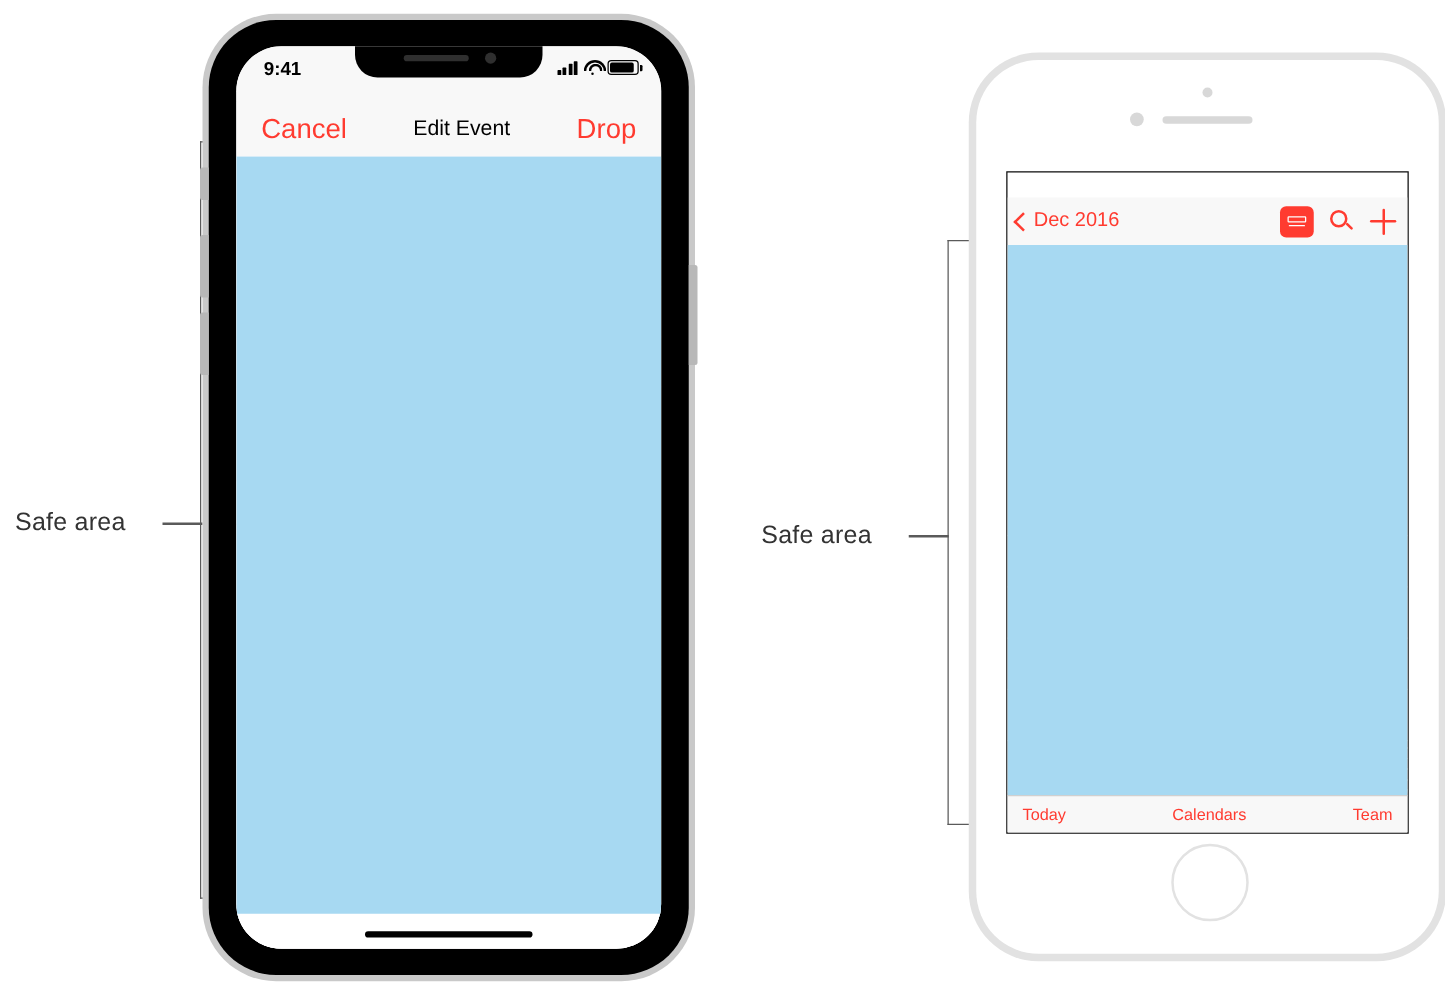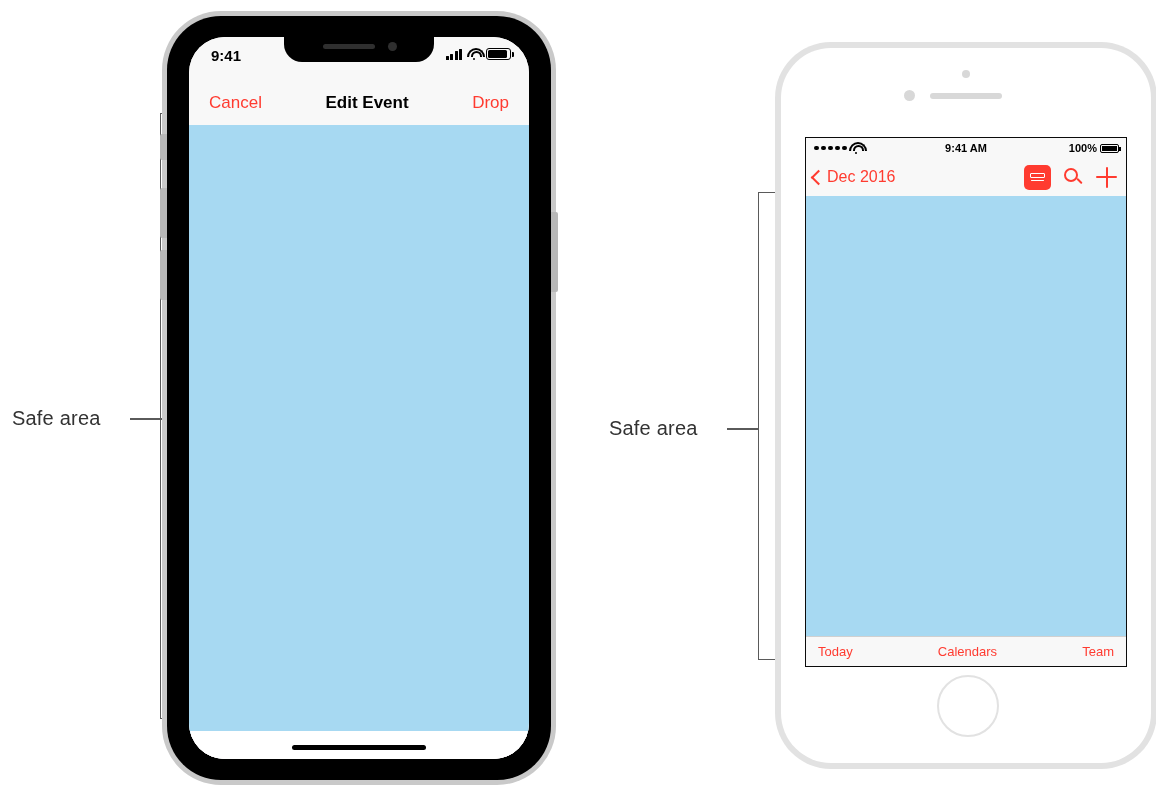--- a/index.html
+++ b/index.html
@@ -67,22 +67,22 @@
   .wifi-ic span:nth-child(3){width:2px;height:2px;margin-left:-1px;bottom:0;background:#000;border:none;border-radius:50%;}
   .batt{position:relative;width:25px;height:12px;border:1.4px solid #000;border-radius:3px;box-sizing:border-box;}
   .batt::after{content:"";position:absolute;right:-3.5px;top:3.2px;width:2px;height:5px;background:#000;border-radius:0 1px 1px 0;}
   .batt i{position:absolute;left:1.4px;top:1.4px;bottom:1.4px;width:19px;background:#000;border-radius:1.5px;display:block;}
 
   .x-navbar{
     position:absolute;left:0;top:44px;width:100%;height:44px;
     background:#f8f8f8;display:flex;align-items:center;
     justify-content:space-between;padding:0 20px;box-sizing:border-box;z-index:19;
   }
-  .x-navbar .nav-side{font-size:17px;color:#ff3b30;}
-  .x-navbar .nav-title{font-size:17px;font-weight:bold;color:#000;}
+  .x-navbar .nav-side{font-size:22px;color:#ff3b30;}
+  .x-navbar .nav-title{font-size:17px;font-weight:normal;color:#000;}
 
   .x-content{
     position:absolute;left:0;top:88px;width:100%;bottom:0;
     background:#ffffff;overflow:hidden;
   }
   .x-safe-tint{
     position:absolute;left:0;top:0;width:100%;height:609px;
     background:#a7d9f2;z-index:12;pointer-events:none;
   }
   .x-form{position:absolute;left:0;top:0;width:100%;}
@@ -394,41 +394,20 @@
 
   <div class="phone8">
     <div class="e8-body">
       <div class="e8-cam"></div>
       <div class="e8-sensor"></div>
       <div class="e8-spk"></div>
       <div class="e8-home"></div>
 
       <div class="e8-screen">
 
-        <div class="e8-status">
-          <span class="e8-dots">
-              <i></i>
-              <i></i>
-              <i></i>
-              <i></i>
-              <i></i>
-            </span>
-          <span class="wifi-ic e8-wifi">
-              <span></span>
-              <span></span>
-              <span></span>
-            </span>
-          <span class="e8-clock">9:41 AM</span>
-          <span class="e8-batt-wrap">
-            <span>100%</span>
-            <span class="e8-batt">
-                <i></i>
-              </span>
-          </span>
-        </div>
 
         <div class="e8-nav">
           <div class="e8-back">
             <i class="bk-arrow"></i>
             <span>Dec 2016</span>
           </div>
           <div class="e8-actions">
             <div class="list-btn">
                 <span class="top"></span>
                 <span></span>

